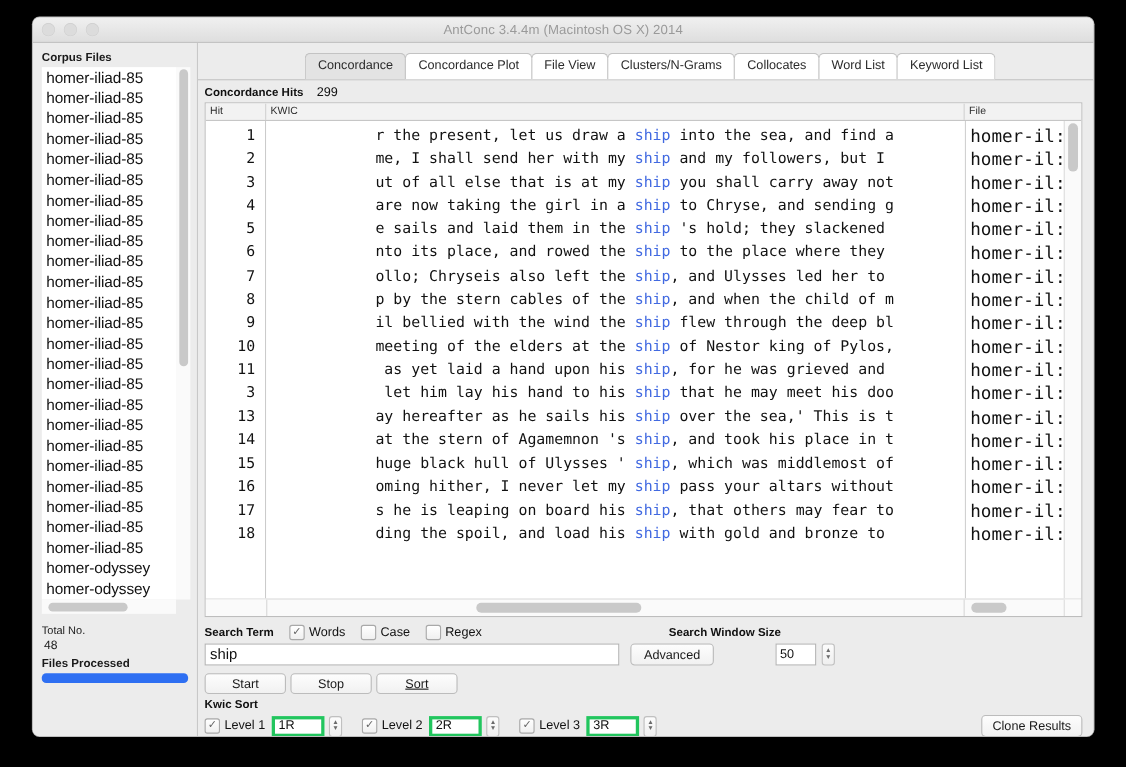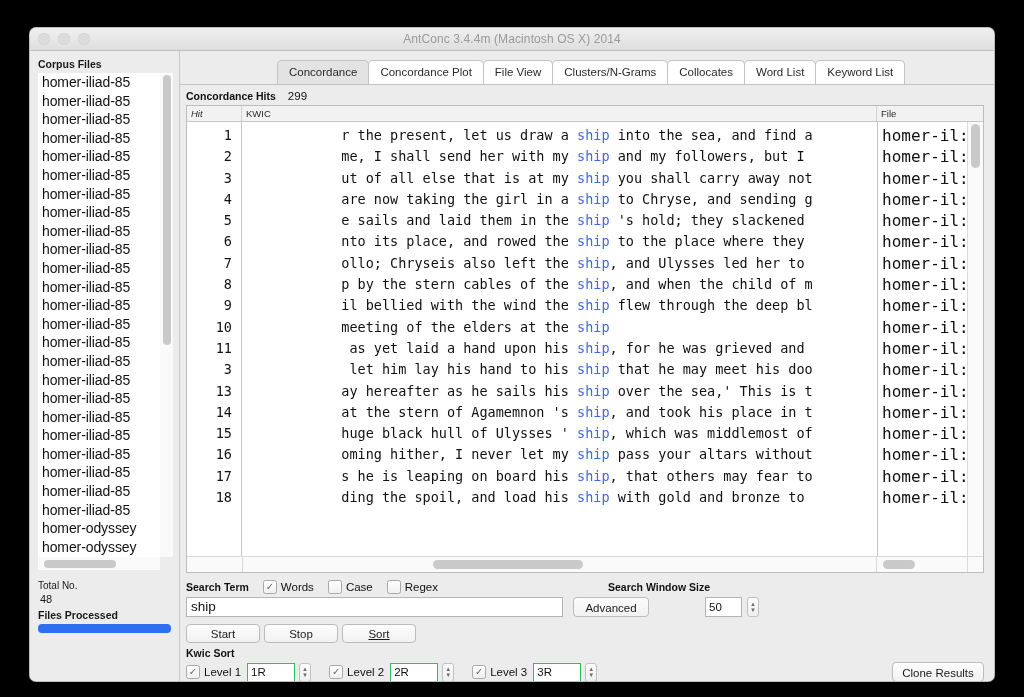--- a/index.html
+++ b/index.html
@@ -4,21 +4,21 @@
 <style>
   html,body{margin:0;padding:0;}
   body{
     width:1024px;height:697px;
     background:#000;
     font-family:"Liberation Sans", sans-serif;
     -webkit-font-smoothing:antialiased;
     overflow:hidden;
   }
   .window{
-    position:absolute;left:30px;top:28px;width:964px;height:653px;
+    position:absolute;left:30px;top:16px;width:964px;height:653px;
     background:#ececec;
     border-radius:6px;
     overflow:hidden;
     box-shadow:0 0 0 1px #bdbdbd;
   }
   
   .titlebar{
     height:22px;
     background:linear-gradient(#f0f0f0,#dedede);
     border-bottom:1px solid #bfbfbf;
@@ -126,21 +126,21 @@
     min-height:0;
   }
   .thead{
     display:flex;height:15px;
     background:#f2f2f2;
     border-bottom:1px solid #c6c6c6;
     font-size:9.5px;color:#2b2b2b;
     align-items:center;
   }
   .th{padding-left:4px;border-right:1px solid #d2d2d2;height:15px;line-height:15px;box-sizing:border-box;}
-  .th-hit{width:55px;flex:0 0 55px;font-style:italic;}
+  .th-hit{width:55px;flex:0 0 55px;}
   .th-kwic{flex:1;min-width:0;}
   .th-file{width:90px;flex:0 0 90px;border-right:none;}
   .th-sb{width:15px;flex:0 0 15px;background:#f2f2f2;border-left:1px solid #d2d2d2;}
   .tbody{flex:1;display:flex;min-height:0;position:relative;overflow:hidden;}
   .col-hit{
     width:55px;flex:0 0 55px;background:#fff;
     border-right:1px solid #c6c6c6;
     padding-top:3px;box-sizing:border-box;
   }
   .col-kwic{
@@ -216,21 +216,21 @@
     width:37px;height:20px;border:1px solid #b4b4b4;background:#fff;
     font-size:11.5px;color:#111;padding:0 3px;line-height:20px;box-sizing:border-box;
   }
   .spin{
     width:12px;height:20px;border:1px solid #c0c0c0;border-radius:3px;
     background:linear-gradient(#fcfcfc,#efefef);
     display:flex;flex-direction:column;align-items:center;justify-content:center;
     font-size:6px;color:#6a6a6a;line-height:6px;box-sizing:border-box;
   }
   .lvl-input{
-    width:48px;height:19px;border:1px solid #22c55e;background:#fff;
+    width:48px;height:19px;border:3px solid #22c55e;background:#fff;
     font-size:11.5px;color:#111;padding:0 3px;line-height:19px;box-sizing:border-box;
   }
   .spin-s{
     width:12px;height:19px;border:1px solid #c0c0c0;border-radius:3px;
     background:linear-gradient(#fcfcfc,#efefef);
     display:flex;flex-direction:column;align-items:center;justify-content:center;
     font-size:6px;color:#6a6a6a;line-height:6px;box-sizing:border-box;
   }
 </style>
 </head>
@@ -347,21 +347,21 @@
           <div class="col-kwic" id="col-kwic">
               <div class="kwicrow"><span class="kw-left">r the present, let us draw a </span><span class="kw-node" style="color: rgb(65, 105, 225);">ship</span><span class="kw-right"> into the sea, and find a</span></div>
               <div class="kwicrow"><span class="kw-left">me, I shall send her with my </span><span class="kw-node" style="color: rgb(65, 105, 225);">ship</span><span class="kw-right"> and my followers, but I</span></div>
               <div class="kwicrow"><span class="kw-left">ut of all else that is at my </span><span class="kw-node" style="color: rgb(65, 105, 225);">ship</span><span class="kw-right"> you shall carry away not</span></div>
               <div class="kwicrow"><span class="kw-left">are now taking the girl in a </span><span class="kw-node" style="color: rgb(65, 105, 225);">ship</span><span class="kw-right"> to Chryse, and sending g</span></div>
               <div class="kwicrow"><span class="kw-left">e sails and laid them in the </span><span class="kw-node" style="color: rgb(65, 105, 225);">ship</span><span class="kw-right"> 's hold; they slackened</span></div>
               <div class="kwicrow"><span class="kw-left">nto its place, and rowed the </span><span class="kw-node" style="color: rgb(65, 105, 225);">ship</span><span class="kw-right"> to the place where they </span></div>
               <div class="kwicrow"><span class="kw-left">ollo; Chryseis also left the </span><span class="kw-node" style="color: rgb(65, 105, 225);">ship</span><span class="kw-right">, and Ulysses led her to</span></div>
               <div class="kwicrow"><span class="kw-left">p by the stern cables of the </span><span class="kw-node" style="color: rgb(65, 105, 225);">ship</span><span class="kw-right">, and when the child of m</span></div>
               <div class="kwicrow"><span class="kw-left">il bellied with the wind the </span><span class="kw-node" style="color: rgb(65, 105, 225);">ship</span><span class="kw-right"> flew through the deep bl</span></div>
-              <div class="kwicrow"><span class="kw-left">meeting of the elders at the </span><span class="kw-node" style="color: rgb(65, 105, 225);">ship</span></div>
+              <div class="kwicrow"><span class="kw-left">meeting of the elders at the </span><span class="kw-node" style="color: rgb(65, 105, 225);">ship</span><span class="kw-right"> of Nestor king of Pylos,</span></div>
               <div class="kwicrow"><span class="kw-left"> as yet laid a hand upon his </span><span class="kw-node" style="color: rgb(65, 105, 225);">ship</span><span class="kw-right">, for he was grieved and</span></div>
               <div class="kwicrow"><span class="kw-left"> let him lay his hand to his </span><span class="kw-node" style="color: rgb(65, 105, 225);">ship</span><span class="kw-right"> that he may meet his doo</span></div>
               <div class="kwicrow"><span class="kw-left">ay hereafter as he sails his </span><span class="kw-node" style="color: rgb(65, 105, 225);">ship</span><span class="kw-right"> over the sea,' This is t</span></div>
               <div class="kwicrow"><span class="kw-left">at the stern of Agamemnon 's </span><span class="kw-node" style="color: rgb(65, 105, 225);">ship</span><span class="kw-right">, and took his place in t</span></div>
               <div class="kwicrow"><span class="kw-left">huge black hull of Ulysses ' </span><span class="kw-node" style="color: rgb(65, 105, 225);">ship</span><span class="kw-right">, which was middlemost of</span></div>
               <div class="kwicrow"><span class="kw-left">oming hither, I never let my </span><span class="kw-node" style="color: rgb(65, 105, 225);">ship</span><span class="kw-right"> pass your altars without</span></div>
               <div class="kwicrow"><span class="kw-left">s he is leaping on board his </span><span class="kw-node" style="color: rgb(65, 105, 225);">ship</span><span class="kw-right">, that others may fear to</span></div>
               <div class="kwicrow"><span class="kw-left">ding the spoil, and load his </span><span class="kw-node" style="color: rgb(65, 105, 225);">ship</span><span class="kw-right"> with gold and bronze to</span></div>
             </div>
           <div class="col-file" id="col-file">

